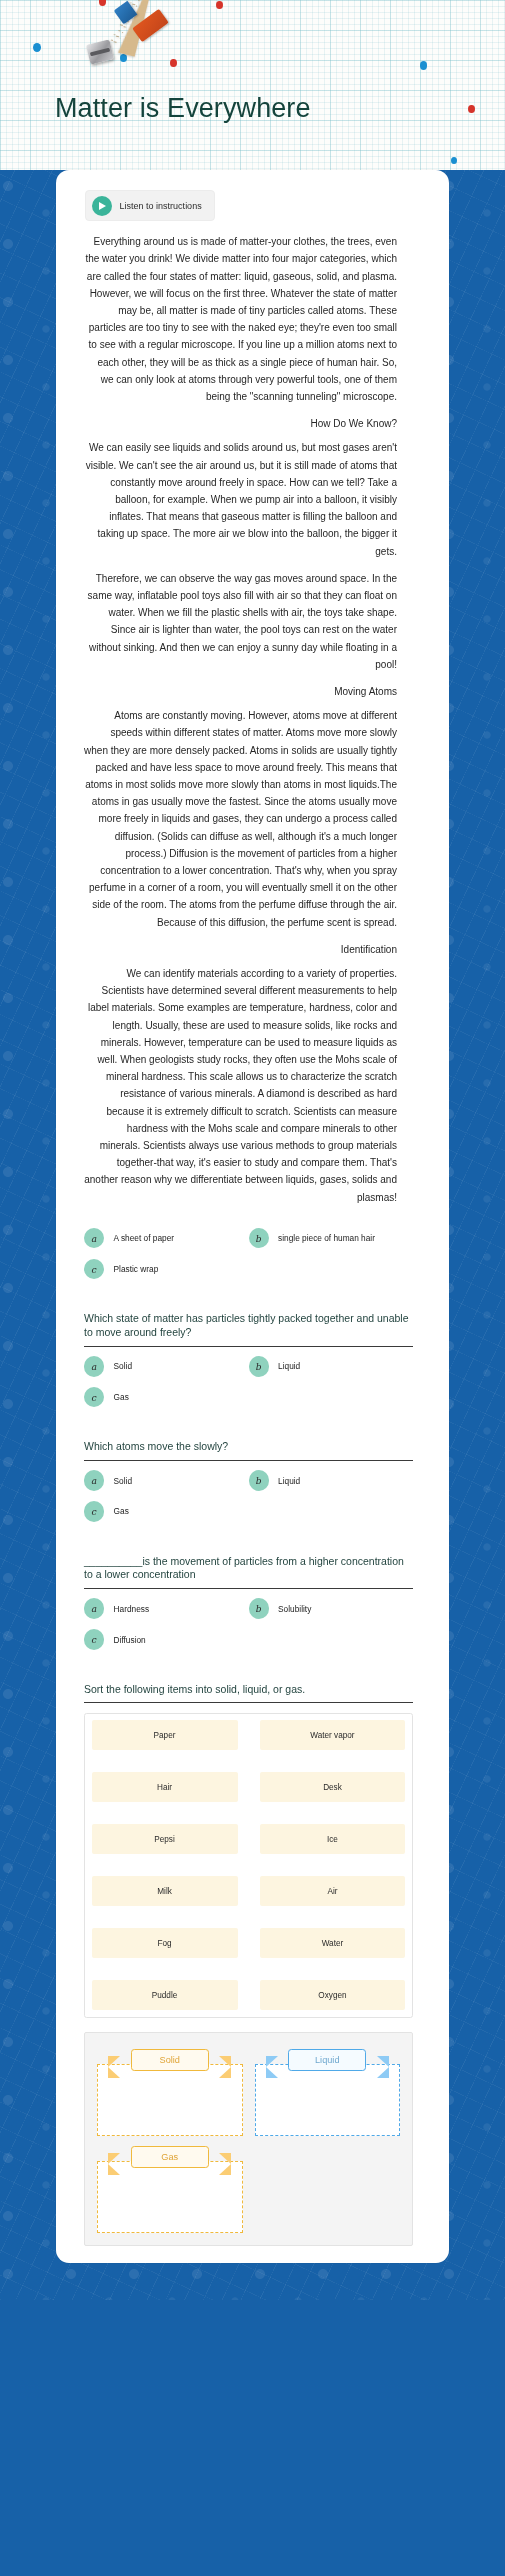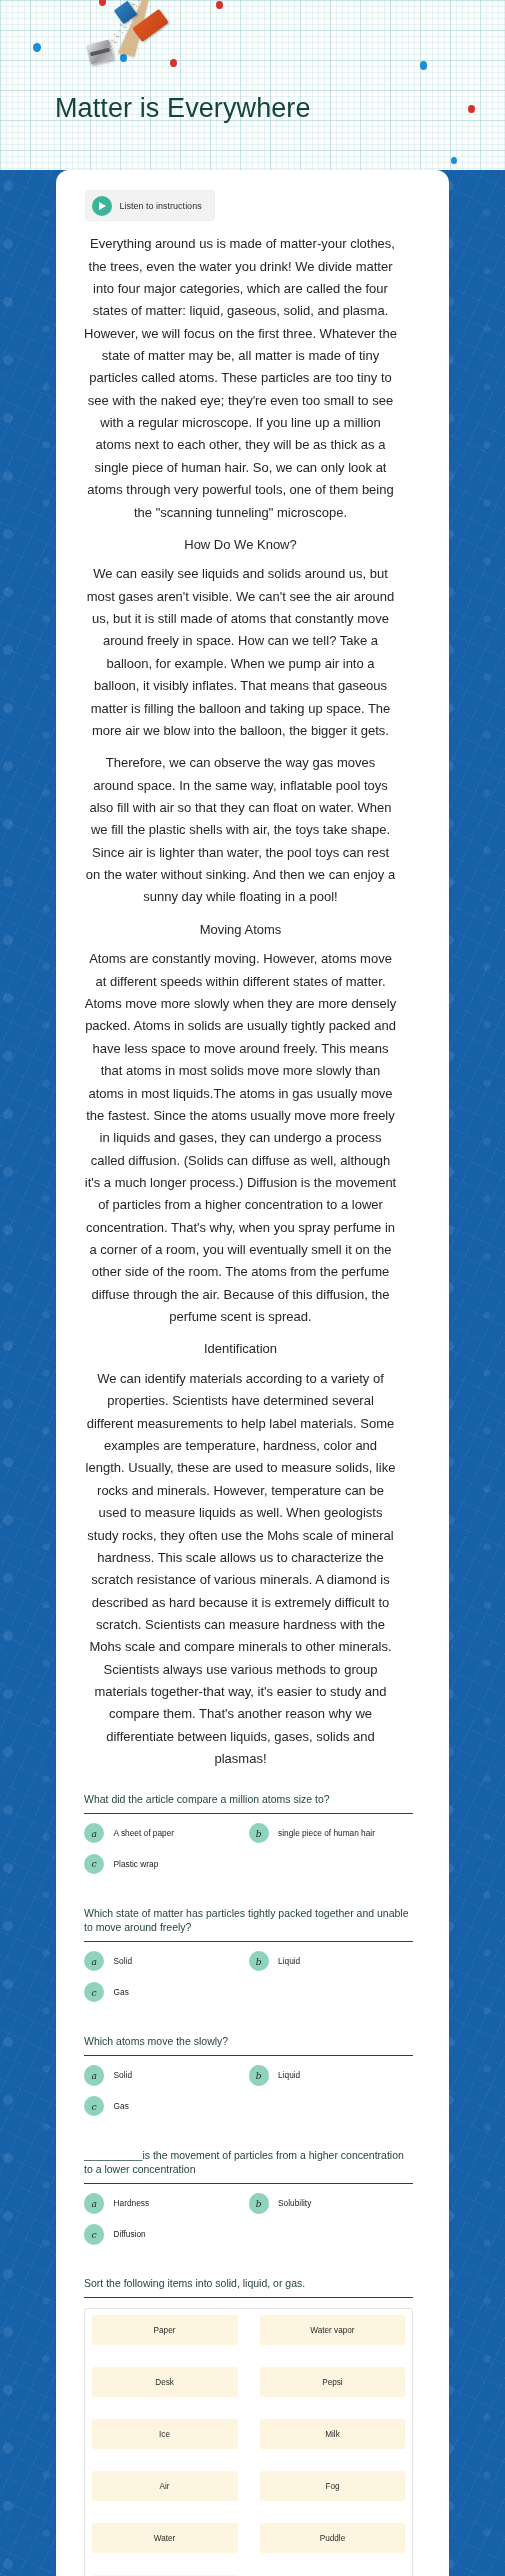--- a/index.html
+++ b/index.html
@@ -120,25 +120,25 @@
     width:0;height:0;
     border-top:4.6px solid transparent;
     border-bottom:4.6px solid transparent;
     border-left:7.2px solid #ffffff;
     margin-left:2px;
   }
   .listen-label{font-size:9px;color:#2d2d2d;}
 
   
   .article p{
-    font-size:13px;
+    font-size:10px;
     line-height:1.72;
     color:#262626;
     margin:0 16px 10px 0;
-    text-align:center;
+    text-align:right;
   }
   .article p.lead{ text-indent:4px; }
   .article p.subhead{ margin-bottom:7.2px; }
 
   
   .question-block{ margin:22.4px 0 0 0; }
   .question-text{
     font-size:10.5px;
     line-height:1.32;
     color:#1d3f3a;
@@ -277,21 +277,20 @@
       <p>We can easily see liquids and solids around us, but most gases aren't visible. We can't see the air around us, but it is still made of atoms that constantly move around freely in space. How can we tell? Take a balloon, for example. When we pump air into a balloon, it visibly inflates. That means that gaseous matter is filling the balloon and taking up space. The more air we blow into the balloon, the bigger it gets.</p>
       <p>Therefore, we can observe the way gas moves around space. In the same way, inflatable pool toys also fill with air so that they can float on water. When we fill the plastic shells with air, the toys take shape. Since air is lighter than water, the pool toys can rest on the water without sinking. And then we can enjoy a sunny day while floating in a pool!</p>
       <p class="subhead">Moving Atoms</p>
       <p>Atoms are constantly moving. However, atoms move at different speeds within different states of matter. Atoms move more slowly when they are more densely packed. Atoms in solids are usually tightly packed and have less space to move around freely. This means that atoms in most solids move more slowly than atoms in most liquids.The atoms in gas usually move the fastest. Since the atoms usually move more freely in liquids and gases, they can undergo a process called diffusion. (Solids can diffuse as well, although it's a much longer process.) Diffusion is the movement of particles from a higher concentration to a lower concentration. That's why, when you spray perfume in a corner of a room, you will eventually smell it on the other side of the room. The atoms from the perfume diffuse through the air. Because of this diffusion, the perfume scent is spread.</p>
       <p class="subhead">Identification</p>
       <p>We can identify materials according to a variety of properties. Scientists have determined several different measurements to help label materials. Some examples are temperature, hardness, color and length. Usually, these are used to measure solids, like rocks and minerals. However, temperature can be used to measure liquids as well. When geologists study rocks, they often use the Mohs scale of mineral hardness. This scale allows us to characterize the scratch resistance of various minerals. A diamond is described as hard because it is extremely difficult to scratch. Scientists can measure hardness with the Mohs scale and compare minerals to other minerals. Scientists always use various methods to group materials together-that way, it's easier to study and compare them. That's another reason why we differentiate between liquids, gases, solids and plasmas!</p>
     </div>
 
     
     <div class="question-block">
-      <div class="question-text">What did the article compare a million atoms size to?</div>
       <div class="choices">
         <div class="choice">
           <span class="bubble">a</span>
           <span class="choice-label">A sheet of paper</span>
         </div>
         <div class="choice">
           <span class="bubble">b</span>
           <span class="choice-label">single piece of human hair</span>
         </div>
         <div class="choice">
@@ -358,20 +357,21 @@
       </div>
     </div>
 
     
     <div class="sort-block">
       <div class="question-text">Sort the following items into solid, liquid, or gas.</div>
 
       <div class="wordbank">
         <div class="word-chip">Paper</div>
         <div class="word-chip">Water vapor</div>
+        <div class="word-chip">Hair</div>
         <div class="word-chip">Desk</div>
         <div class="word-chip">Pepsi</div>
         <div class="word-chip">Ice</div>
         <div class="word-chip">Milk</div>
         <div class="word-chip">Air</div>
         <div class="word-chip">Fog</div>
         <div class="word-chip">Water</div>
         <div class="word-chip">Puddle</div>
         <div class="word-chip">Oxygen</div>
       </div>

